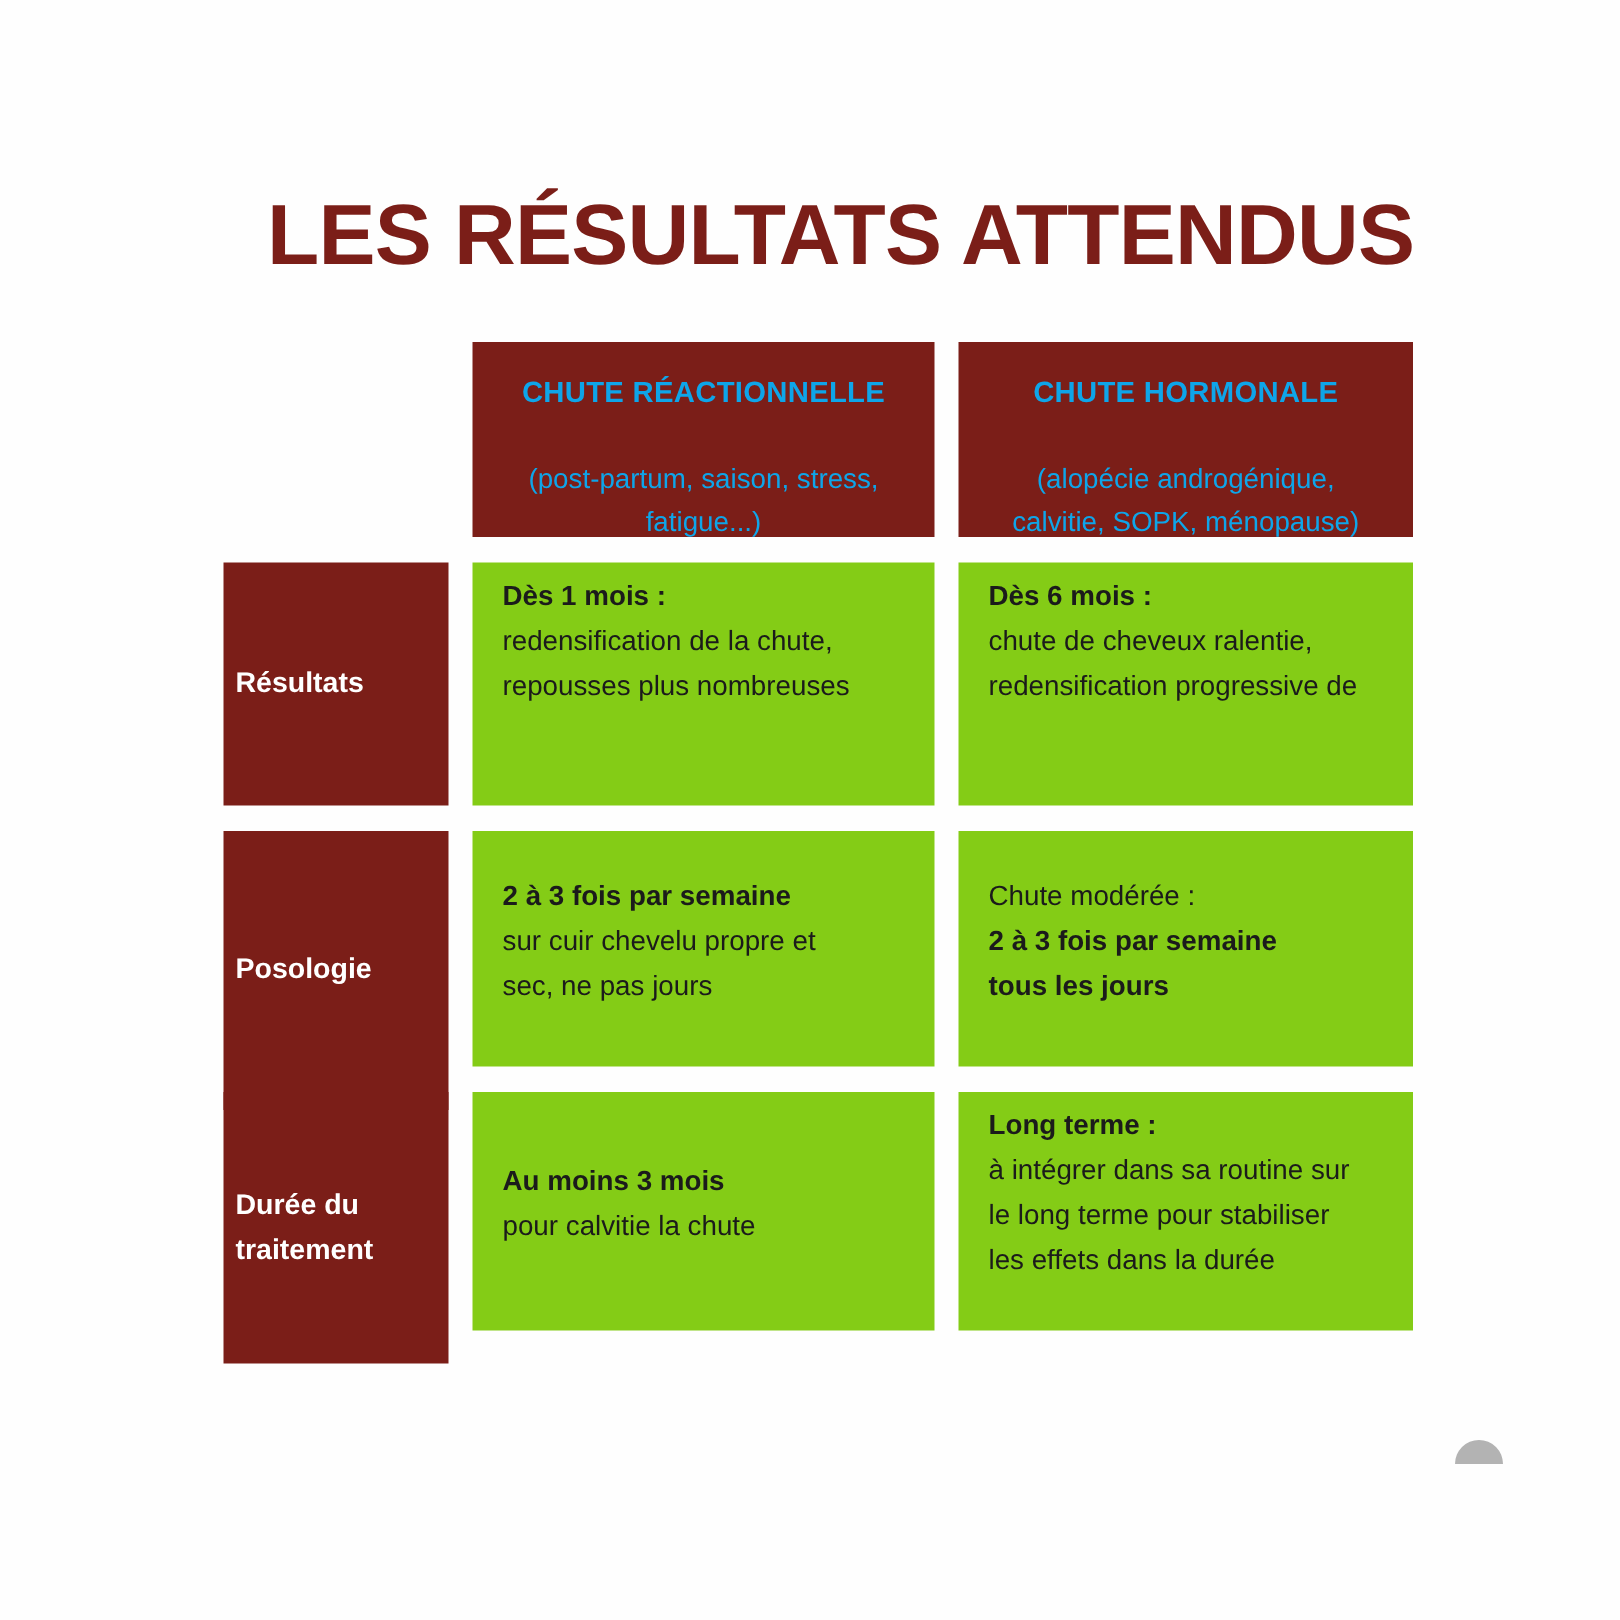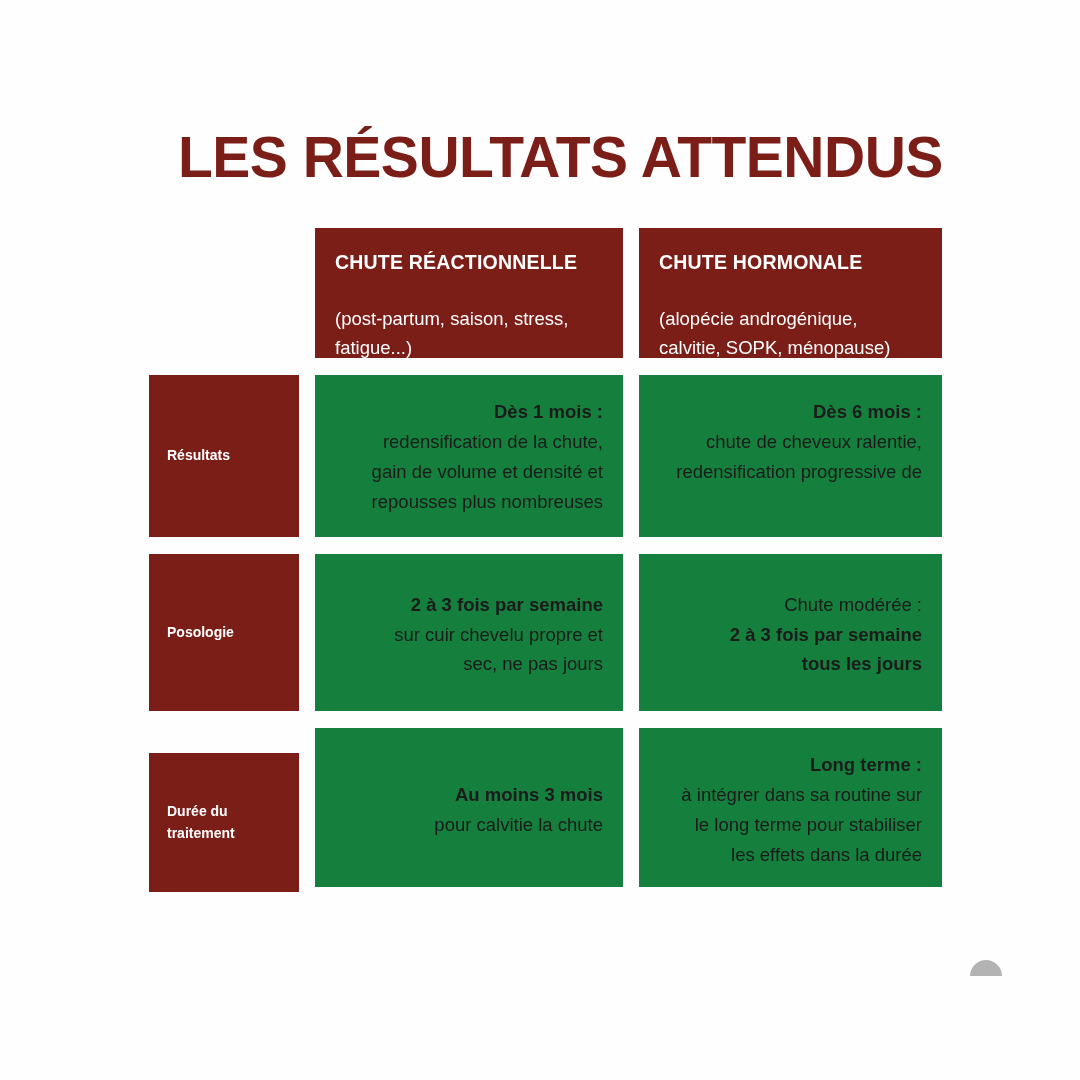--- a/index.html
+++ b/index.html
@@ -54,22 +54,23 @@
   }
 
   
   .corner {
     background: transparent;
   }
 
   
   .head {
     background: #7B1E18;
-    color: #ffffff;
+    color: #0ea5e9;
     padding: 22px 20px 16px 20px;
+    text-align: center;
   }
   .head .head-title {
     font-size: 19.5px;
     font-weight: 700;
     letter-spacing: 0.2px;
     line-height: 1.25;
     margin-bottom: 5px;
   }
   .head .head-sub {
     font-size: 18.5px;
@@ -77,37 +78,36 @@
     line-height: 1.55;
     margin-top: 31px;
   }
 
   
   .rowlabel {
     background: #7B1E18;
     color: #ffffff;
     display: flex;
     align-items: center;
-    padding: 0 18px;
-    font-size: 14px;
+    padding: 0 8px;
+    font-size: 19px;
     font-weight: 700;
     line-height: 1.55;
   }
   .rowlabel.r1 { height: 162px; }
-  .rowlabel.r2 { height: 157px; }
-  .rowlabel.r3 { height: 139px; margin-top: 25px; }
+  .rowlabel.r2 { height: 186px; }
+  .rowlabel.r3 { height: 181px; }
 
   
   .body-cell {
-    background: #15803d;
+    background: #84cc16;
     color: #1b1b1b;
-    padding: 22px 20px 18px 20px;
+    padding: 7px 20px 18px 20px;
     font-size: 18.5px;
     line-height: 1.62;
-    text-align: right;
   }
   .body-cell .ln { display: block; }
   .body-cell .b { font-weight: 700; }
   .body-cell .n { font-weight: 400; }
 
   
   .align-center { display: flex; flex-direction: column; justify-content: center; }
 
   
   .corner-dot {
@@ -148,21 +148,20 @@
       <div class="head-title">CHUTE HORMONALE</div>
       <div class="head-sub">(alopécie androgénique, calvitie, SOPK, ménopause)</div>
     </div>
 
     <div class="cell rowlabel r1">
       <span>Résultats</span>
     </div>
     <div class="cell body-cell">
         <span class="ln b">Dès 1 mois :</span>
         <span class="ln n">redensification de la chute,</span>
-        <span class="ln n">gain de volume et densité et</span>
         <span class="ln n">repousses plus nombreuses</span>
       </div>
     <div class="cell body-cell">
         <span class="ln b">Dès 6 mois :</span>
         <span class="ln n">chute de cheveux ralentie,</span>
         <span class="ln n">redensification progressive de</span>
       </div>
 
     <div class="cell rowlabel r2">
       <span>Posologie</span>

